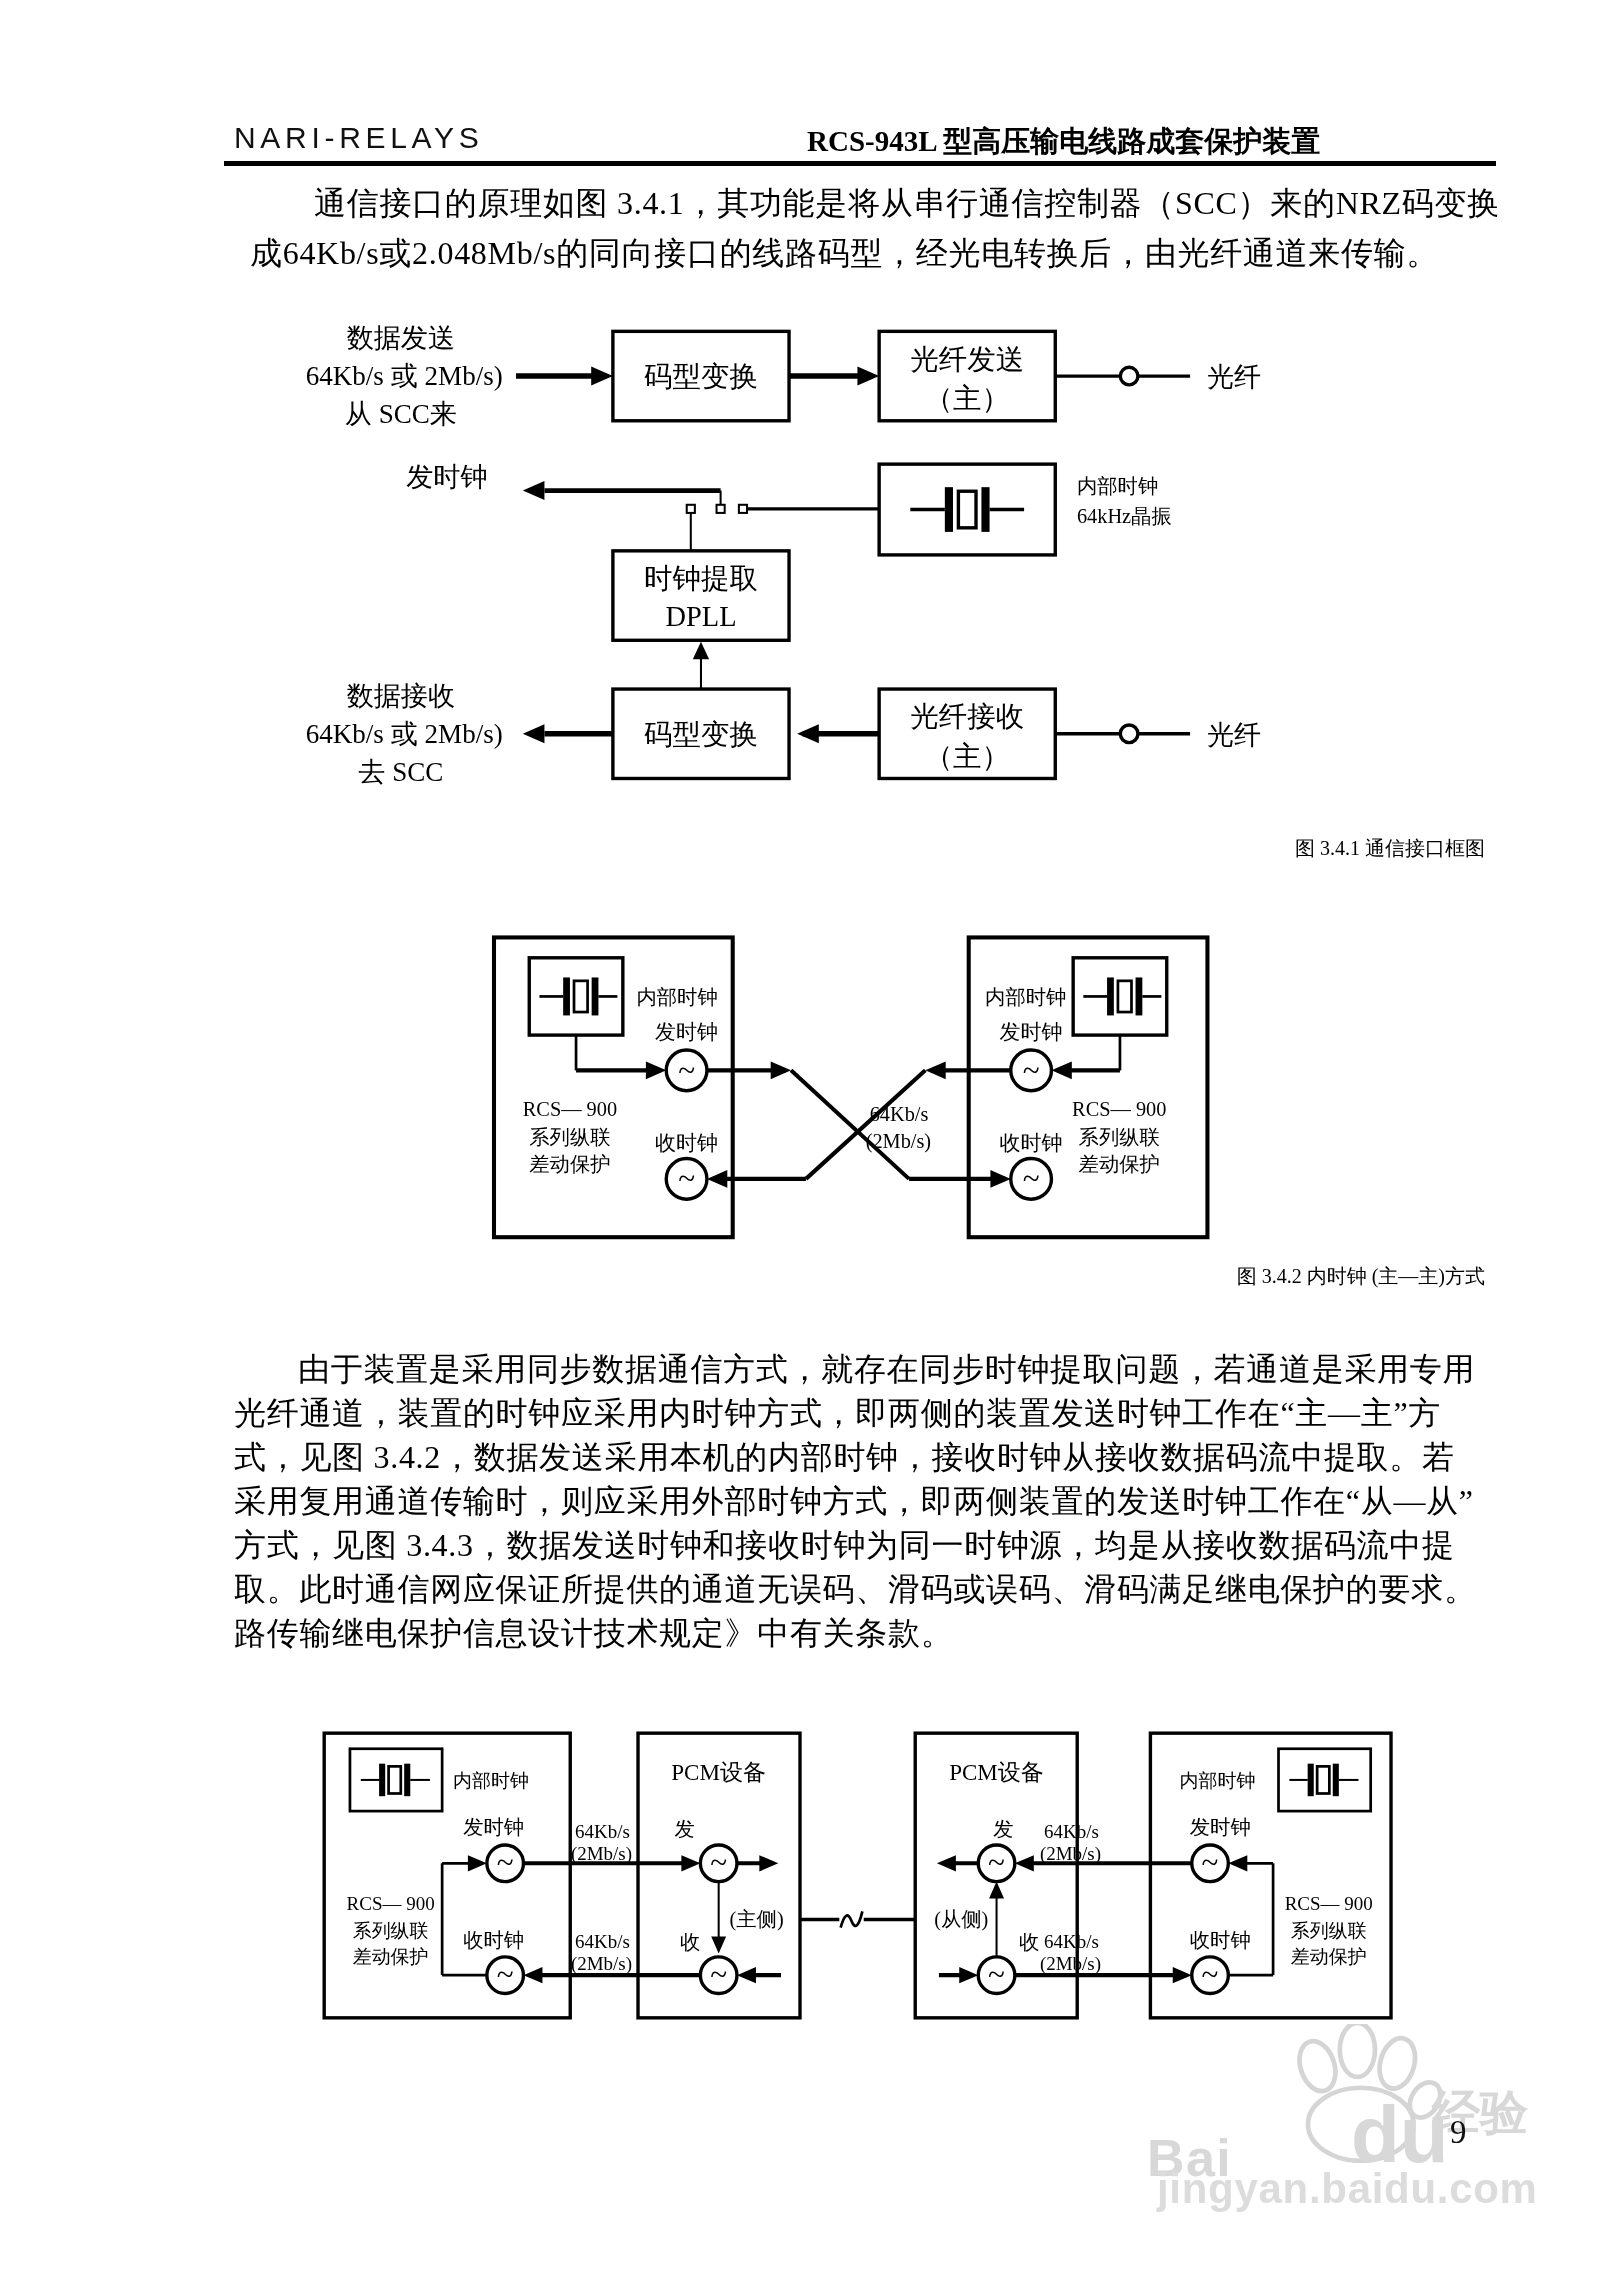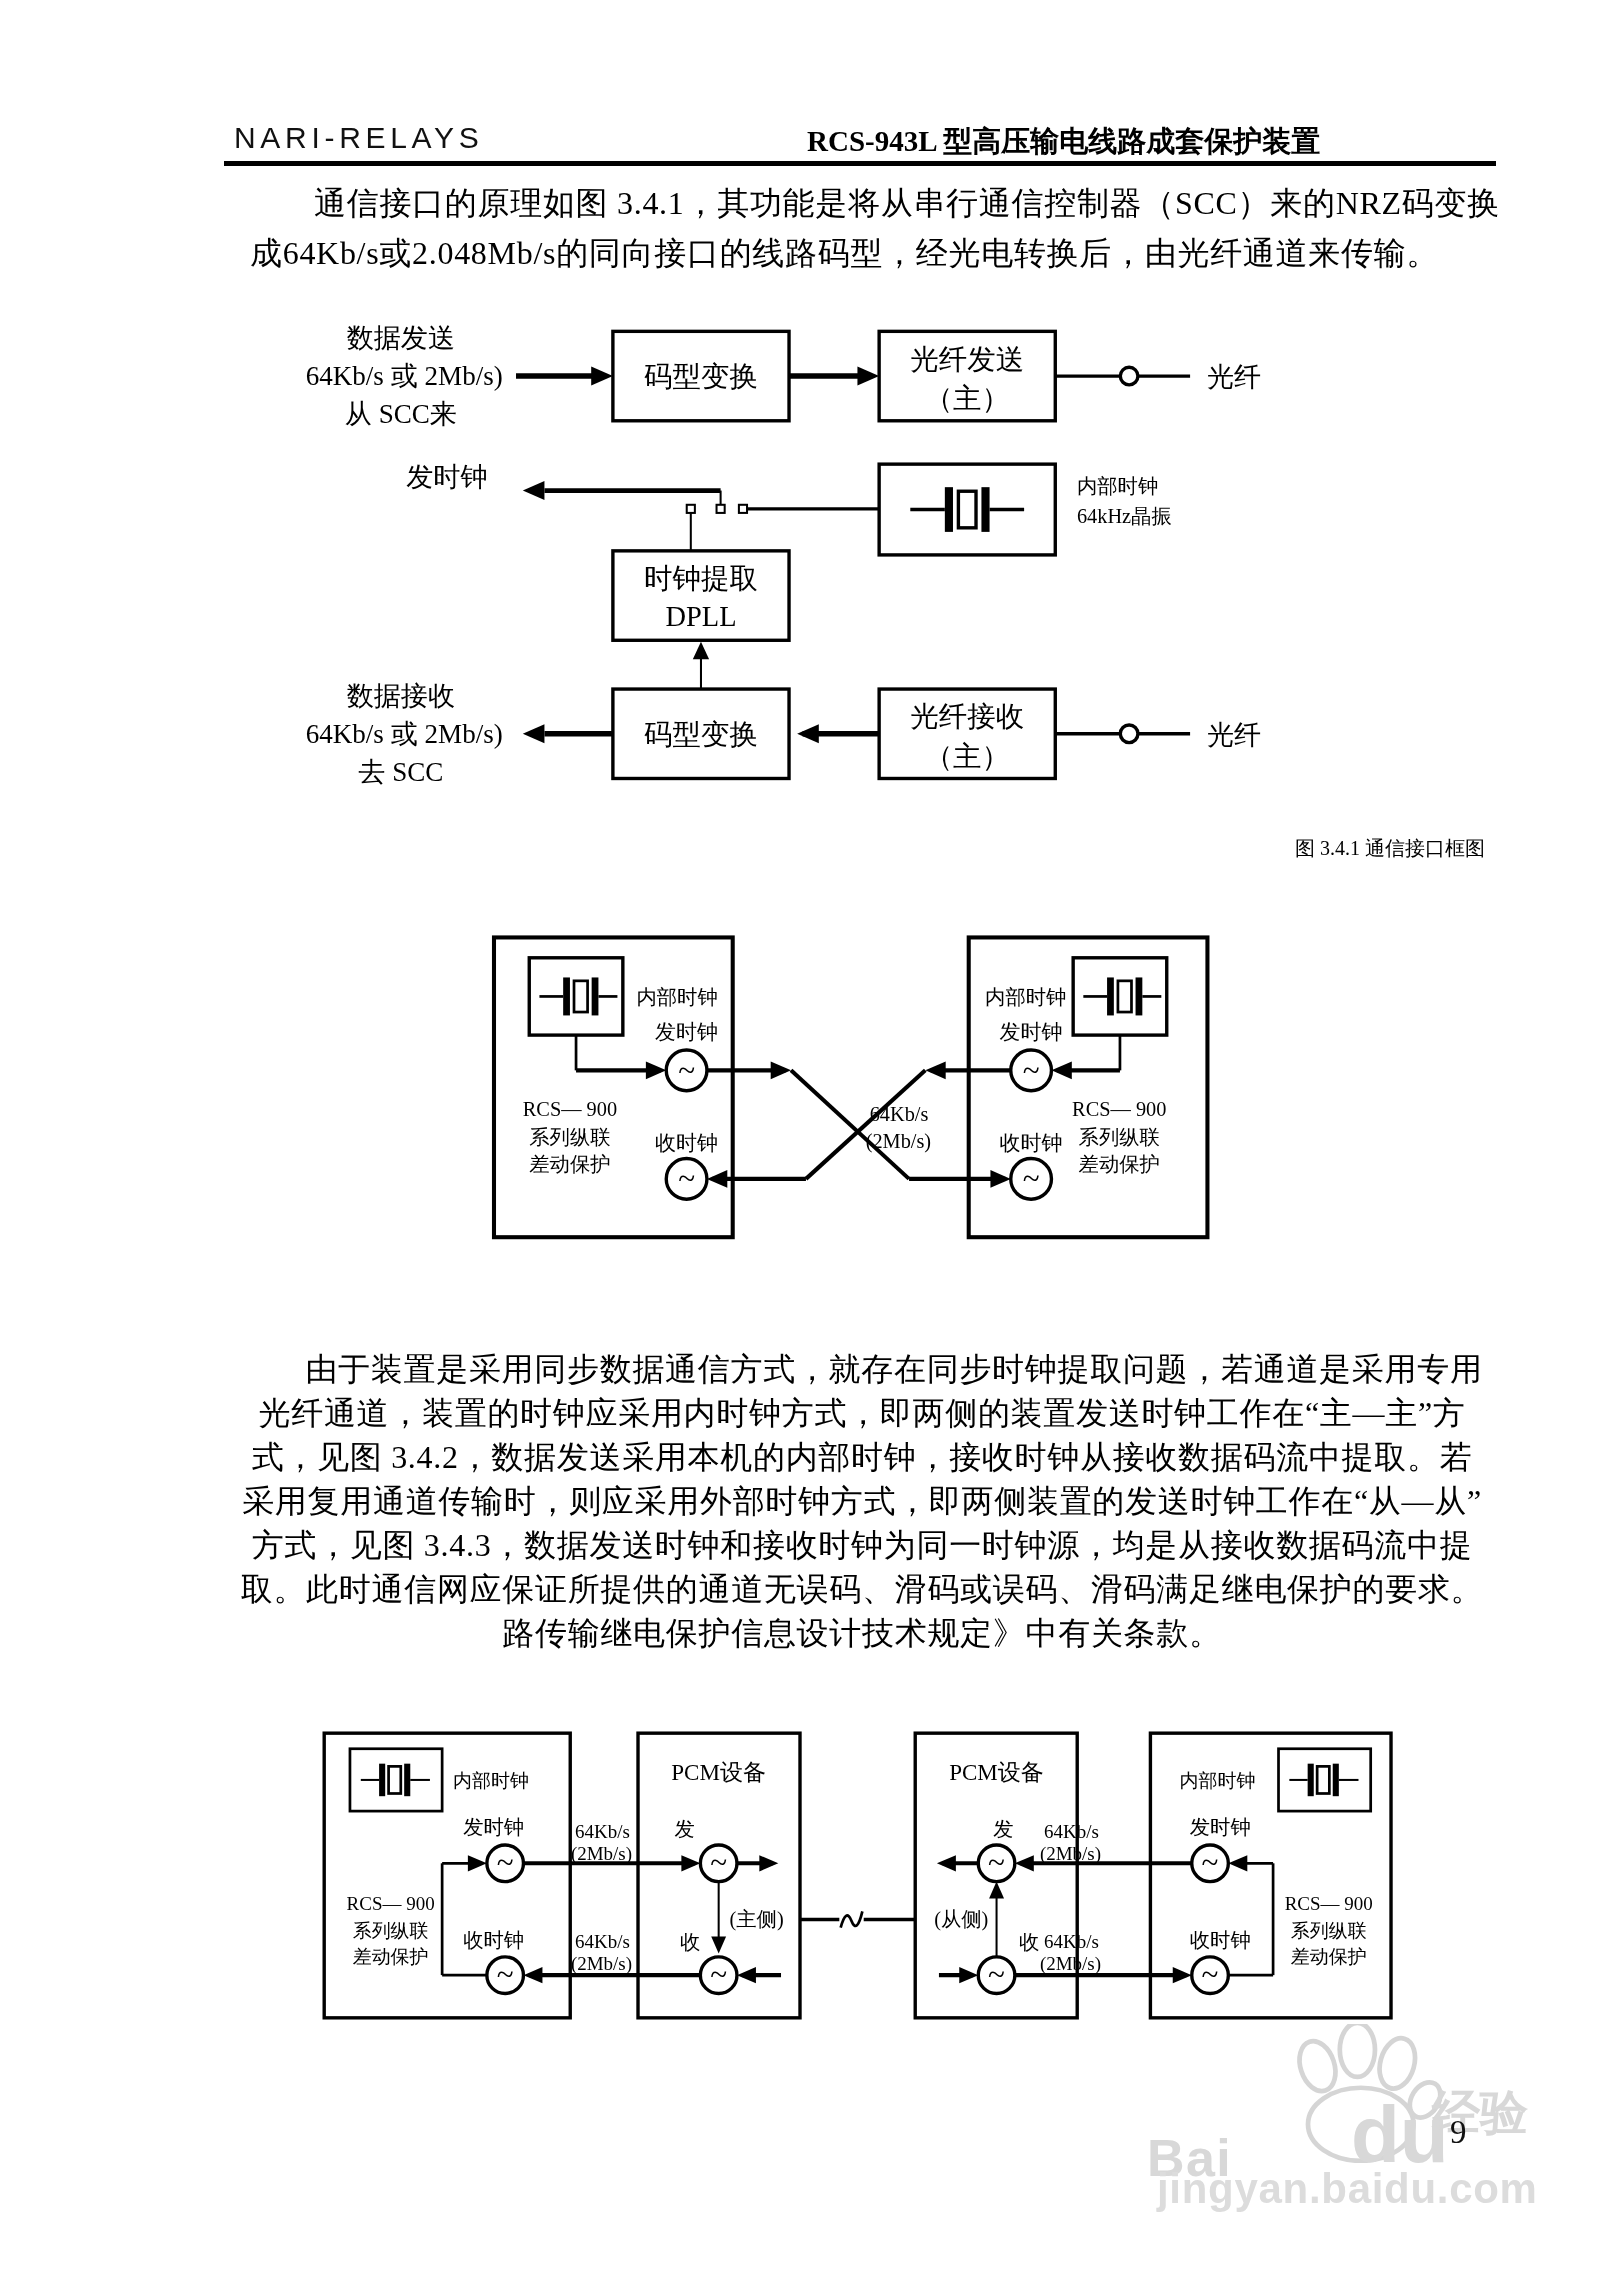--- a/index.html
+++ b/index.html
@@ -7,21 +7,21 @@
         font-family:"Liberation Serif",serif;color:#000;}
   .abs{position:absolute;}
   
   .brand{left:234px;top:121px;font-family:"Liberation Sans",sans-serif;font-size:30px;
          letter-spacing:4.7px;color:#111;}
   .doc-title{left:807px;top:122px;width:688px;font-size:29px;font-weight:600;}
   .rule{left:224px;top:161px;width:1272px;height:5.4px;background:#000;}
   
   .para{left:234px;width:1256px;font-size:32px;letter-spacing:0.7px;}
   #p1{top:182px;}   #p1 .ln{height:50px;margin-left:16px;}
-  #p2{top:1348px;}  #p2 .ln{height:44px;text-align:center;}
+  #p2{top:1348px;}  #p2 .ln{height:44px;}
   .ln{white-space:nowrap;}
   .indent{padding-left:64px;}
   
   .caption{left:234px;width:1251px;text-align:right;font-size:20px;}
   #cap341{top:835px;} #cap342{top:1263px;}
   
   svg text{font-family:"Liberation Serif",serif;fill:#000;}
   svg .t42{font-size:42px;} svg .t40{font-size:40px;} svg .t34{font-size:34px;}
   svg .t31{font-size:31px;} svg .t30{font-size:30px;} svg .t28{font-size:28px;}
   svg .tilde{font-size:46px;}
@@ -182,20 +182,21 @@
     <text class="t30" x="576" y="318">(2Mb/s)</text>
 
     <text class="t30 mid" x="140" y="272">RCS— 900</text>
     <text class="t30 mid" x="140" y="312">系列纵联</text>
     <text class="t30 mid" x="140" y="352">差动保护</text>
     <text class="t30 mid" x="950" y="272">RCS— 900</text>
     <text class="t30 mid" x="950" y="312">系列纵联</text>
     <text class="t30 mid" x="950" y="352">差动保护</text>
   </svg>
 
+  <div class="abs caption" id="cap342">图 3.4.2 内时钟 (主—主)方式</div>
 
   <div class="abs para" id="p2">
     <div class="ln indent">由于装置是采用同步数据通信方式，就存在同步时钟提取问题，若通道是采用专用</div>
     <div class="ln">光纤通道，装置的时钟应采用内时钟方式，即两侧的装置发送时钟工作在“主—主”方</div>
     <div class="ln">式，见图 3.4.2，数据发送采用本机的内部时钟，接收时钟从接收数据码流中提取。若</div>
     <div class="ln">采用复用通道传输时，则应采用外部时钟方式，即两侧装置的发送时钟工作在“从—从”</div>
     <div class="ln">方式，见图 3.4.3，数据发送时钟和接收时钟为同一时钟源，均是从接收数据码流中提</div>
     <div class="ln">取。此时通信网应保证所提供的通道无误码、滑码或误码、滑码满足继电保护的要求。</div>
     <div class="ln">路传输继电保护信息设计技术规定》中有关条款。</div>
   </div>

